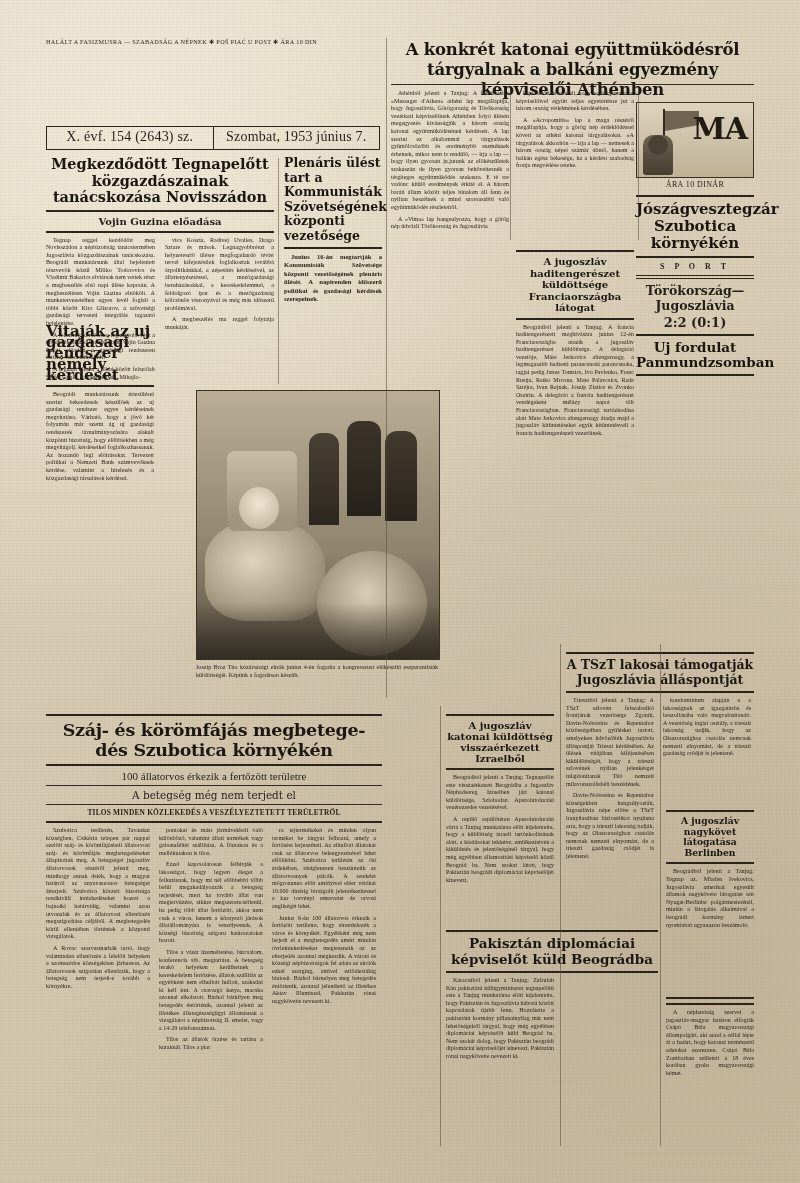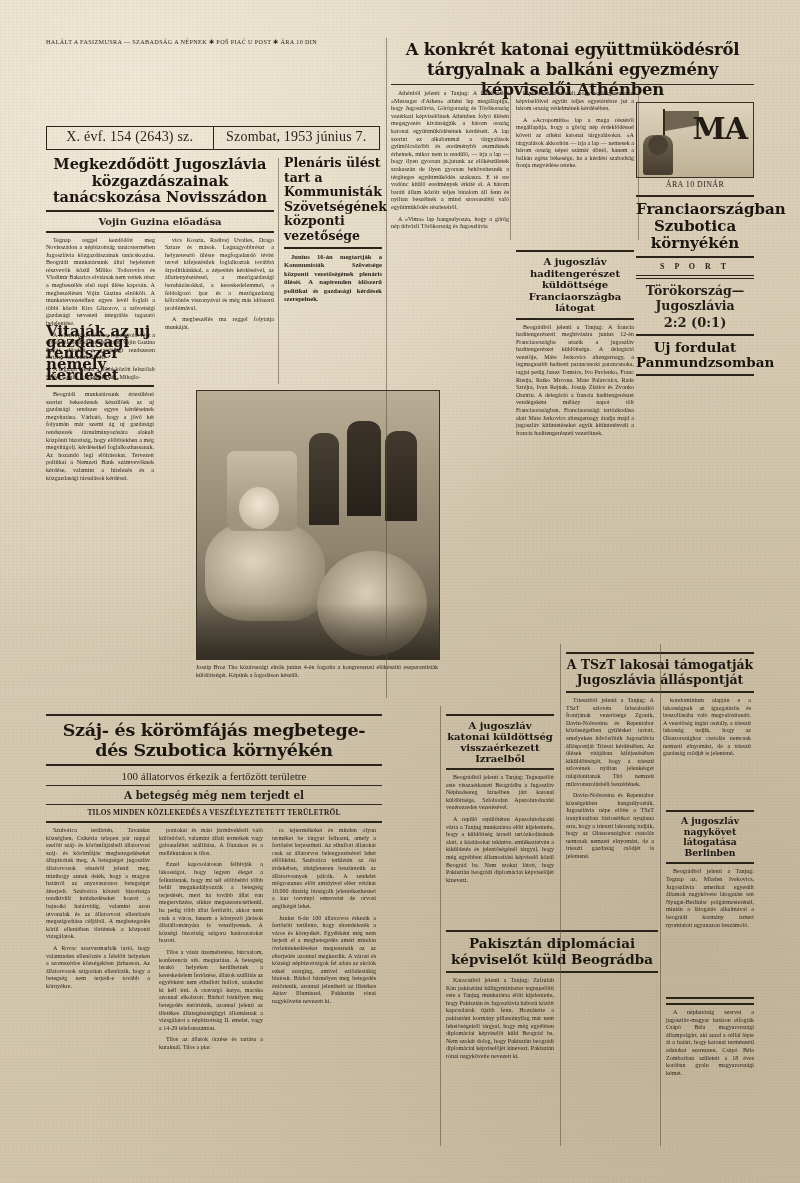--- a/index.html
+++ b/index.html
@@ -255,33 +255,33 @@
 
     <div class="rail">
       <div class="malogo">
         <div class="flagpole"></div>
         <div class="flag"></div>
         <div class="figure"></div>
         <div class="ma">MA</div>
       </div>
       <div class="price">ÁRA 10 DINÁR</div>
       <div class="hr-thick"></div>
-      <div class="rail-title">Franciaországban Szubotica környékén</div>
+      <div class="rail-title">Jószágvesztegzár Szubotica környékén</div>
       <div class="hr-thick"></div>
       <div class="sport-label">S P O R T</div>
       <div class="hr-dbl"></div>
       <div class="score" style="font-size:12.5px;">Törökország—Jugoszlávia</div>
       <div class="score" style="margin-top:2px;">2:2 (0:1)</div>
       <div class="hr-thick"></div>
       <div class="rail-title" style="font-size:13.5px;line-height:15px;">Uj fordulat Panmundzsomban</div>
       <div class="hr-thick"></div>
     </div>
 
     <div style="position:absolute;left:0;top:118px;width:228px;">
-      <div class="k-head" style="font-size:14.5px;line-height:16.5px;text-align:center;">Megkezdődött Jugoszlávia közgazdászainak tanácskozása Novisszádon</div>
+      <div class="k-head" style="font-size:14.5px;line-height:16.5px;text-align:center;">Megkezdődött Tegnapelőtt közgazdászainak tanácskozása Novisszádon</div>
       <div class="hr-thick"></div>
       <div class="center" style="font-size:10px;font-weight:bold;font-family:'DejaVu Serif',serif;">Vojin Guzina előadása</div>
       <div class="hr-thick"></div>
       <div style="display:flex;gap:10px;margin-top:2px;">
         <div class="body-text" style="width:109px;">
           <p>Tegnap reggel kezdődött meg Novisszádon a népbizottság tanácstermében Jugoszlávia közgazdászainak tanácskozása. Beográdi munkatársunk által bejelentett részvevők közül Miliko Todorovics és Vladimir Bakarics elvtársak nem vettek részt a megbeszélés első napi ülése kapcsán. A megbeszélésen Vojin Guzina elnökölt. A munkatervezetelhez egyes levél foglalt a többi között Kiro Glizorov, a szövetségi gazdasági tervezeti integrálás tagazató bejelentése.</p>
           <p>A felmerült kérdésekre legnagyobb rész a növendék Munkaközösségben. Vojin Guzina tartott előadást a gazdasági rendszeren történő változtatásokról.</p>
           <p>A tegnapi ülésen a többi között felszólalt Seffer Gyula, Salbiger István, Mihajlo-</p>
         </div>
         <div class="body-text" style="width:109px;">
@@ -322,21 +322,21 @@
     </div>
     <div class="caption" style="position:absolute;left:150px;top:626px;width:242px;">Joszip Broz Tito közársasági elnök junius 4-én fogadta a kongresszusi előkészítő eszperantisták küldöttségét. Képünk a fogadáson készült.</div>
 
     <div style="position:absolute;left:0;top:672px;width:336px;">
       <div class="hr-thick"></div>
       <div class="k-head" style="font-size:17.5px;line-height:20px;text-align:center;letter-spacing:-.3px;">Száj- és körömfájás megbetege-</div>
       <div class="k-head" style="font-size:17.5px;line-height:20px;text-align:center;letter-spacing:-.3px;">dés Szubotica környékén</div>
       <div class="hr-thick"></div>
       <div class="center" style="font-size:11px;font-family:'Liberation Serif',serif;">100 állatorvos érkezik a fertőzött területre</div>
       <div class="hr thin" style="border-top:.8px solid #332b21;margin:3px 0;"></div>
-      <div class="center" style="font-size:10.5px;font-weight:bold;font-family:'DejaVu Serif',serif;">A betegség még nem terjedt el</div>
+      <div class="center" style="font-size:10.5px;font-weight:normal;font-family:'DejaVu Serif',serif;">A betegség még nem terjedt el</div>
       <div class="hr thin" style="border-top:.8px solid #332b21;margin:3px 0;"></div>
       <div class="kicker">TILOS MINDEN KÖZLEKEDÉS A VESZÉLYEZTETETT TERÜLETRŐL</div>
       <div class="hr-thick"></div>
       <div style="display:flex;gap:9px;margin-top:3px;">
         <div class="body-text" style="width:104px;">
           <p>Szubotica területén, Tavankut községben, Csikéria telepen pár nappal ezelőtt száj- és körömfájásbeli állatorvosi száj- és körömfájás megbetegedéseket állapítottak meg. A betegséget jugoszláv állatorvosok részéről jelenti meg, minthogy annak dsiék, hogy a magyar határról az anyavaszonos betegséget átterjedt. Szubotica körzeti bizottsága rendkívüli intézkedéseket hozott a bajnoiki határvidig, valamint azon utvonalak és az állatorvosi ellenőrzés megszigorítása céljából. A megbetegedés körül ellentében történtek a központi vizsgálatok.</p>
           <p>A Rovac szarvasmarhák tartó, hogy valaminden ellenőrzés a felelőtt helyeken a szomszédos községekben járhasson. Az állatorvosok szigorúan ellenőrzik, hogy a betegség nem terjedt-e tovább a környékre.</p>
         </div>
         <div class="body-text" style="width:104px;">
           <p>pontokat és mást jármüvekbeli való különböző, valamint állati termékek vagy gabonaféltét szállítása. A főutakon és a mellékutakon is tilos.</p>

